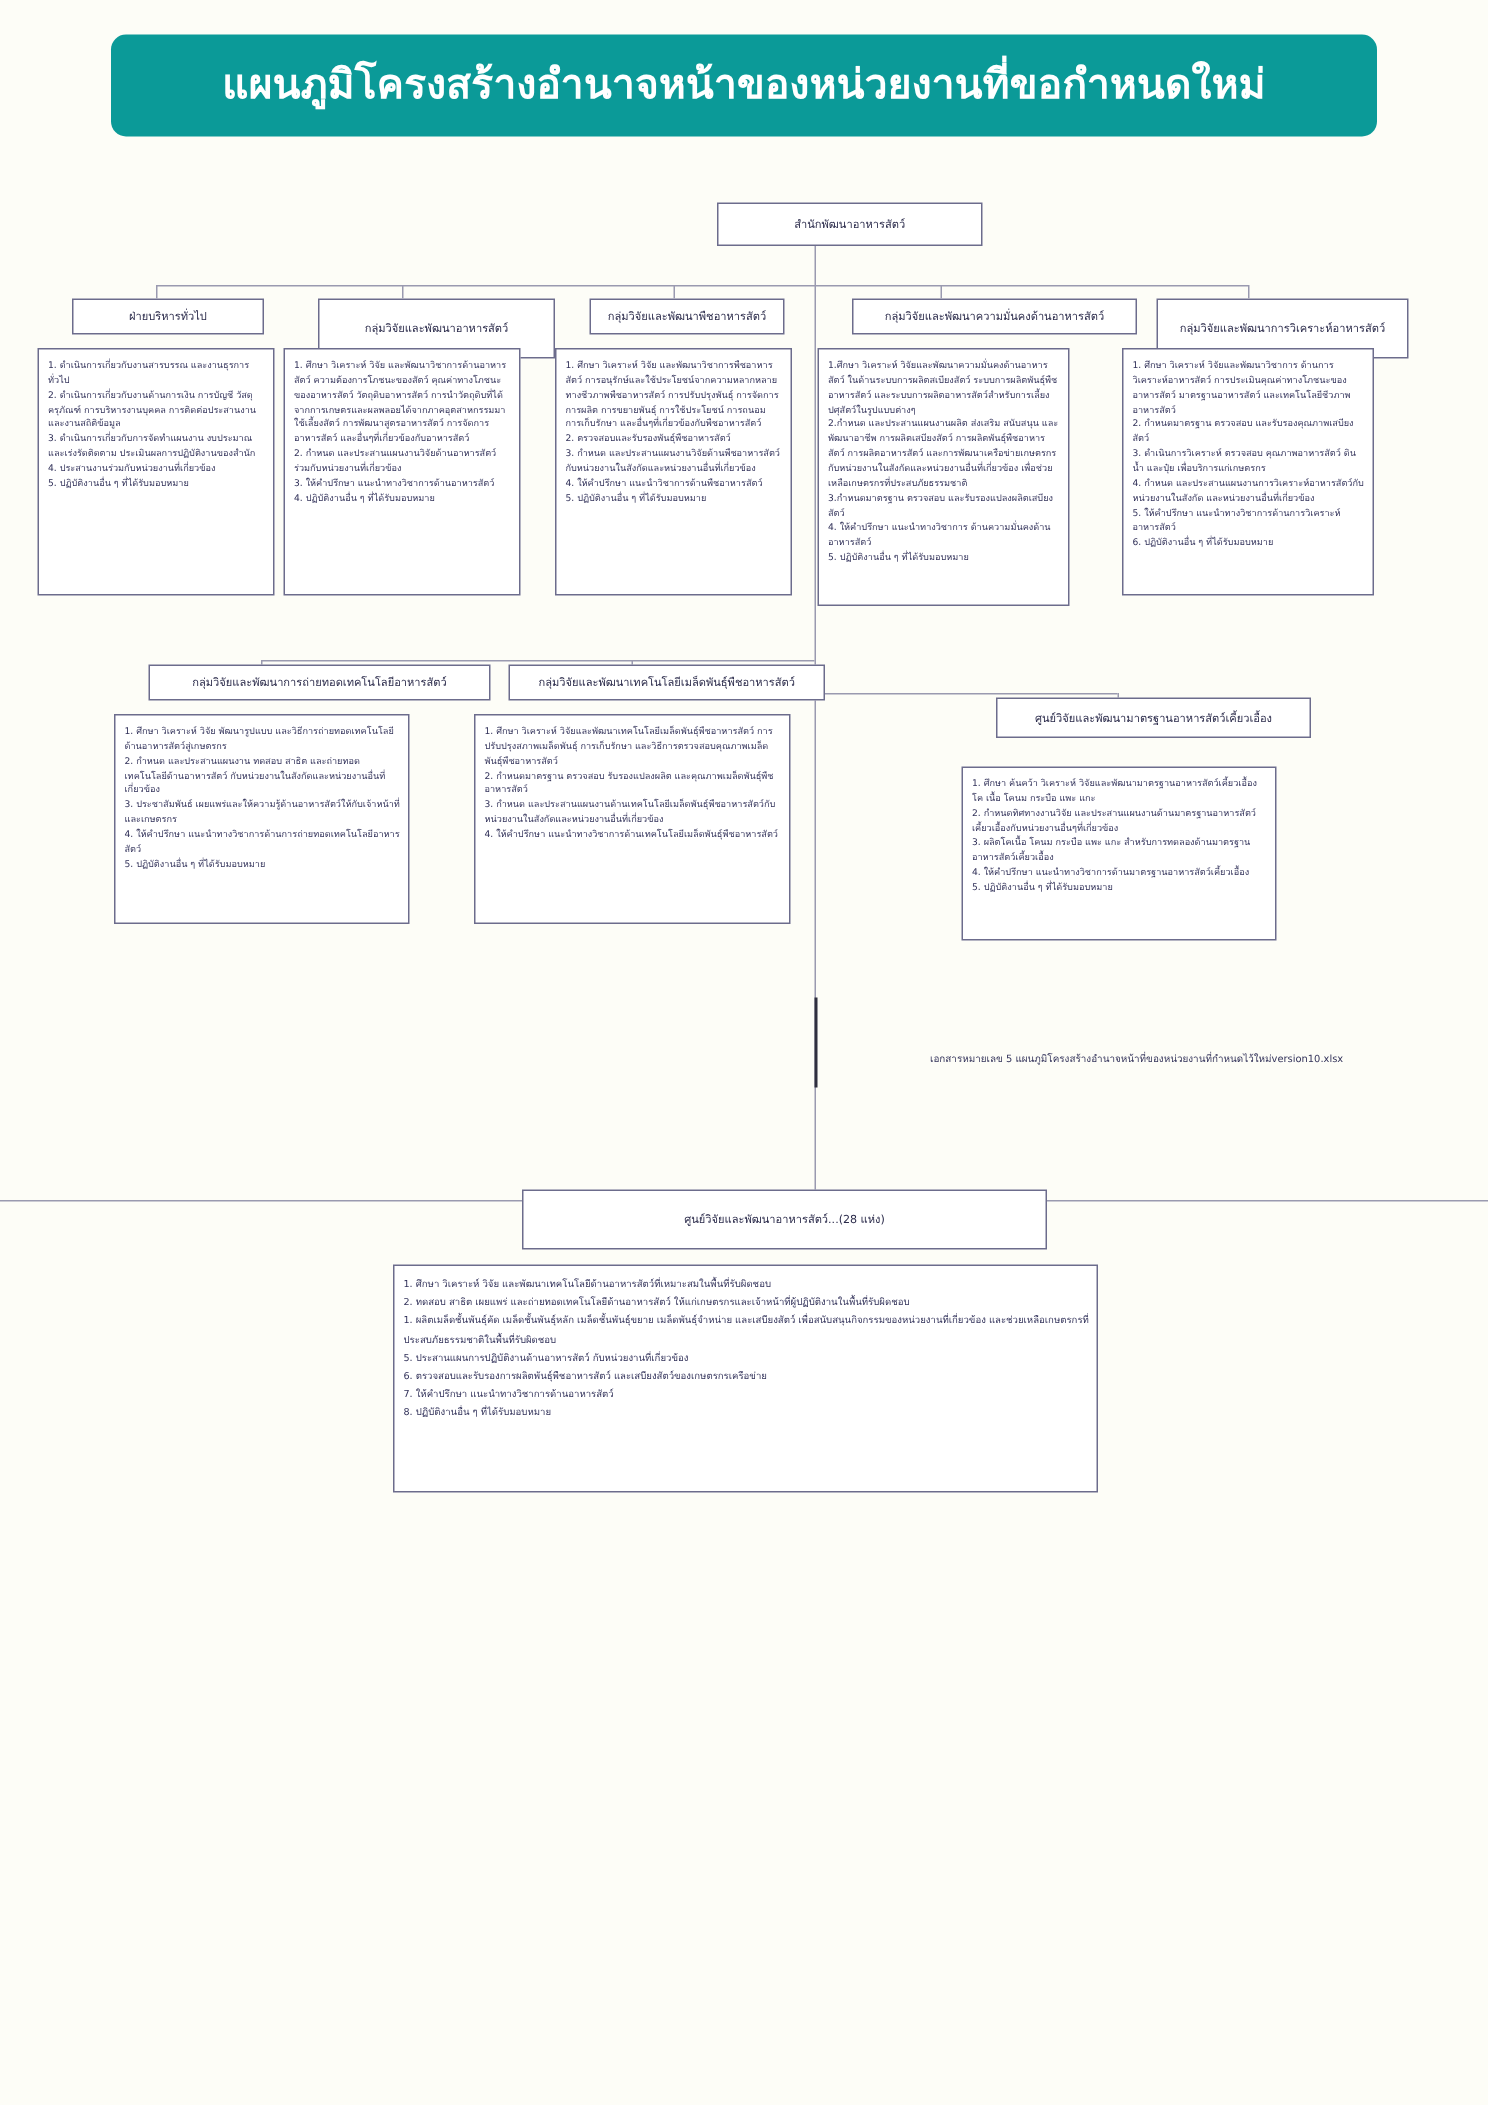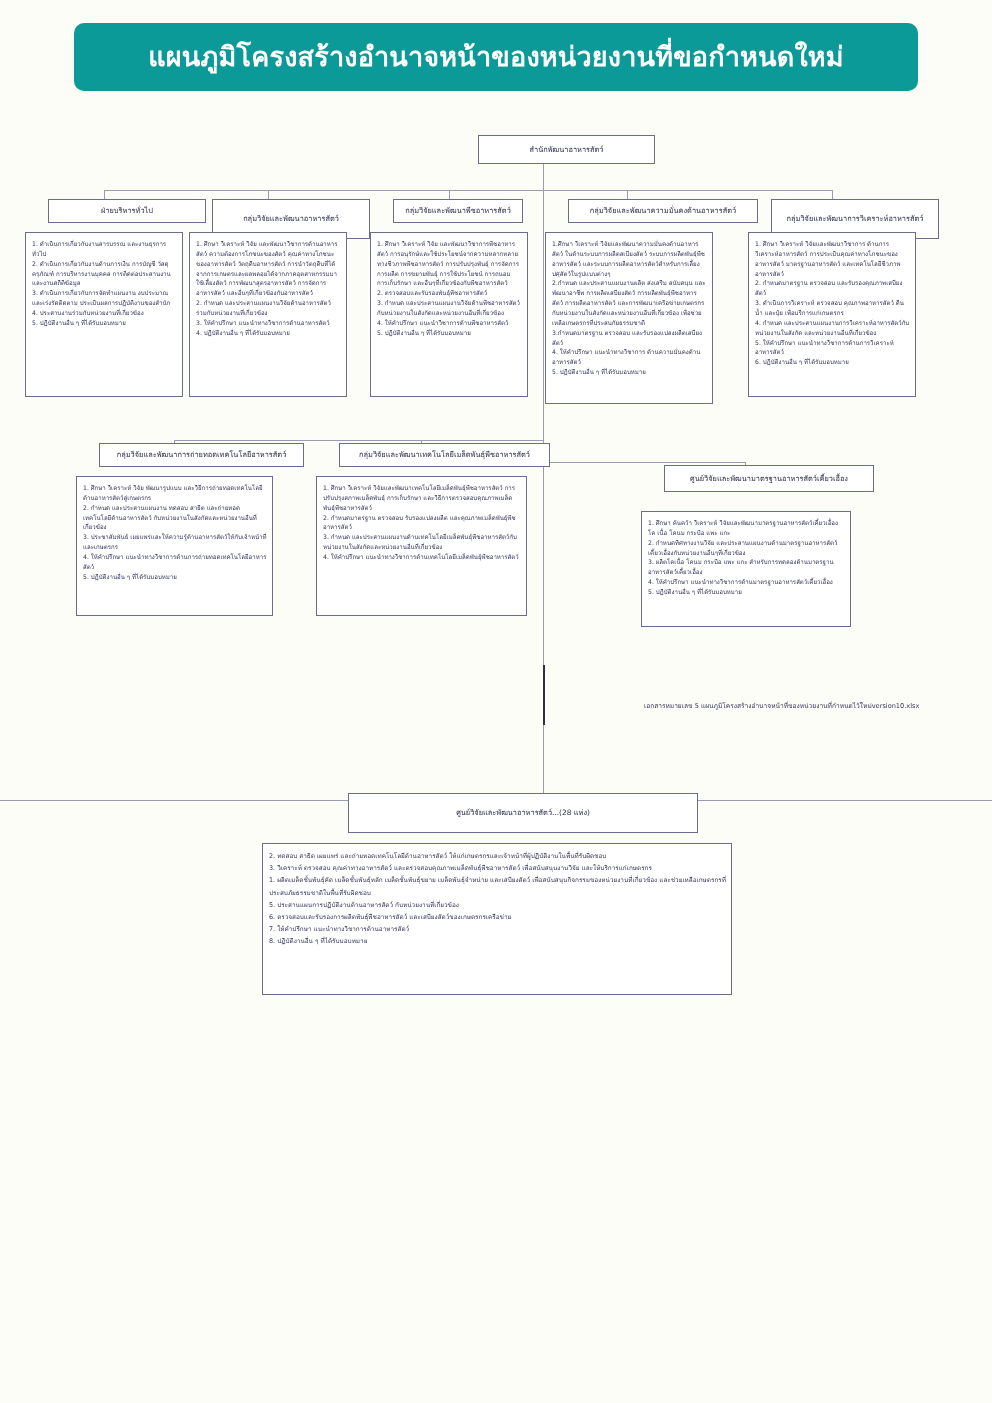--- a/index.html
+++ b/index.html
@@ -126,21 +126,21 @@
 <div class="conn h" style="left:543px; top:462px; width:202px;"></div>
 <div class="conn v" style="left:745px; top:462px; height:9px;"></div>
 
 <div class="conn h" style="left:0px; top:800px; width:992px;"></div>
 <div class="conn v" style="left:543px; top:800px; height:2px;"></div>
 
 <div class="node-box" style="left:455px; top:135px; width:177px; height:29px;">
   <span class="node-label">สำนักพัฒนาอาหารสัตว์</span>
 </div>
 
-<div class="node-box" style="left:25px; top:199px; width:158px; height:24px;">
+<div class="node-box" style="left:25px; top:199px; width:128px; height:24px;">
   <span class="node-label">ฝ่ายบริหารทั่วไป</span>
 </div>
 <div class="node-box" style="left:189px; top:199px; width:158px; height:40px;">
   <span class="node-label">กลุ่มวิจัยและพัฒนาอาหารสัตว์</span>
 </div>
 <div class="node-box" style="left:370px; top:199px; width:130px; height:24px;">
   <span class="node-label">กลุ่มวิจัยและพัฒนาพืชอาหารสัตว์</span>
 </div>
 <div class="node-box" style="left:545px; top:199px; width:190px; height:24px;">
   <span class="node-label">กลุ่มวิจัยและพัฒนาความมั่นคงด้านอาหารสัตว์</span>
@@ -182,21 +182,21 @@
 
 <div class="body-box" style="left:748px; top:232px; width:168px; height:165px;">
   <span class="duty-line">1. ศึกษา วิเคราะห์ วิจัยและพัฒนาวิชาการ ด้านการวิเคราะห์อาหารสัตว์ การประเมินคุณค่าทางโภชนะของอาหารสัตว์ มาตรฐานอาหารสัตว์ และเทคโนโลยีชีวภาพอาหารสัตว์</span>
   <span class="duty-line">2. กำหนดมาตรฐาน ตรวจสอบ และรับรองคุณภาพเสบียงสัตว์</span>
   <span class="duty-line">3. ดำเนินการวิเคราะห์ ตรวจสอบ คุณภาพอาหารสัตว์ ดิน น้ำ และปุ๋ย เพื่อบริการแก่เกษตรกร</span>
   <span class="duty-line">4. กำหนด และประสานแผนงานการวิเคราะห์อาหารสัตว์กับหน่วยงานในสังกัด และหน่วยงานอื่นที่เกี่ยวข้อง</span>
   <span class="duty-line">5. ให้คำปรึกษา แนะนำทางวิชาการด้านการวิเคราะห์อาหารสัตว์</span>
   <span class="duty-line">6. ปฏิบัติงานอื่น ๆ ที่ได้รับมอบหมาย</span>
 </div>
 
-<div class="node-box" style="left:76px; top:443px; width:205px; height:24px;">
+<div class="node-box" style="left:76px; top:443px; width:228px; height:24px;">
   <span class="node-label">กลุ่มวิจัยและพัฒนาการถ่ายทอดเทคโนโลยีอาหารสัตว์</span>
 </div>
 <div class="node-box" style="left:316px; top:443px; width:211px; height:24px;">
   <span class="node-label">กลุ่มวิจัยและพัฒนาเทคโนโลยีเมล็ดพันธุ์พืชอาหารสัตว์</span>
 </div>
 <div class="node-box" style="left:641px; top:465px; width:210px; height:27px;">
   <span class="node-label">ศูนย์วิจัยและพัฒนามาตรฐานอาหารสัตว์เคี้ยวเอื้อง</span>
 </div>
 
 <div class="body-box" style="left:76px; top:476px; width:197px; height:140px;">
@@ -215,27 +215,27 @@
 </div>
 
 <div class="body-box" style="left:641px; top:511px; width:210px; height:116px;">
   <span class="duty-line">1. ศึกษา ค้นคว้า วิเคราะห์ วิจัยและพัฒนามาตรฐานอาหารสัตว์เคี้ยวเอื้อง โค เนื้อ โคนม กระบือ แพะ แกะ</span>
   <span class="duty-line">2. กำหนดทิศทางงานวิจัย และประสานแผนงานด้านมาตรฐานอาหารสัตว์เคี้ยวเอื้องกับหน่วยงานอื่นๆที่เกี่ยวข้อง</span>
   <span class="duty-line">3. ผลิตโคเนื้อ โคนม กระบือ แพะ แกะ สำหรับการทดลองด้านมาตรฐานอาหารสัตว์เคี้ยวเอื้อง</span>
   <span class="duty-line">4. ให้คำปรึกษา แนะนำทางวิชาการด้านมาตรฐานอาหารสัตว์เคี้ยวเอื้อง</span>
   <span class="duty-line">5. ปฏิบัติงานอื่น ๆ ที่ได้รับมอบหมาย</span>
 </div>
 
-<div class="footer-note" style="left:620px; top:700px;margin-left:24px;">เอกสารหมายเลข 5 แผนภูมิโครงสร้างอำนาจหน้าที่ของหน่วยงานที่กำหนดไว้ใหม่version10.xlsx</div>
+<div class="footer-note" style="left:620px; top:700px;">เอกสารหมายเลข 5 แผนภูมิโครงสร้างอำนาจหน้าที่ของหน่วยงานที่กำหนดไว้ใหม่version10.xlsx</div>
 
 <div class="node-box" style="left:325px; top:793px; width:350px; height:40px;">
   <span class="node-label">ศูนย์วิจัยและพัฒนาอาหารสัตว์...(28 แห่ง)</span>
 </div>
 
 <div class="body-box wide" style="left:262px; top:843px; width:470px; height:152px;">
+  <span class="duty-line">1. ศึกษา วิเคราะห์ วิจัย และพัฒนาเทคโนโลยีด้านอาหารสัตว์ที่เหมาะสมในพื้นที่รับผิดชอบ</span>
   <span class="duty-line">2. ทดสอบ สาธิต เผยแพร่ และถ่ายทอดเทคโนโลยีด้านอาหารสัตว์ ให้แก่เกษตรกรและเจ้าหน้าที่ผู้ปฏิบัติงานในพื้นที่รับผิดชอบ</span>
-  <span class="duty-line">3. วิเคราะห์ ตรวจสอบ คุณค่าทางอาหารสัตว์ และตรวจสอบคุณภาพเมล็ดพันธุ์พืชอาหารสัตว์ เพื่อสนับสนุนงานวิจัย และให้บริการแก่เกษตรกร</span>
   <span class="duty-line">1. ผลิตเมล็ดชั้นพันธุ์คัด เมล็ดชั้นพันธุ์หลัก เมล็ดชั้นพันธุ์ขยาย เมล็ดพันธุ์จำหน่าย และเสบียงสัตว์ เพื่อสนับสนุนกิจกรรมของหน่วยงานที่เกี่ยวข้อง และช่วยเหลือเกษตรกรที่ประสบภัยธรรมชาติในพื้นที่รับผิดชอบ</span>
   <span class="duty-line">5. ประสานแผนการปฏิบัติงานด้านอาหารสัตว์ กับหน่วยงานที่เกี่ยวข้อง</span>
   <span class="duty-line">6. ตรวจสอบและรับรองการผลิตพันธุ์พืชอาหารสัตว์ และเสบียงสัตว์ของเกษตรกรเครือข่าย</span>
   <span class="duty-line">7. ให้คำปรึกษา แนะนำทางวิชาการด้านอาหารสัตว์</span>
   <span class="duty-line">8. ปฏิบัติงานอื่น ๆ ที่ได้รับมอบหมาย</span>
 </div>
 
 </body></html>

